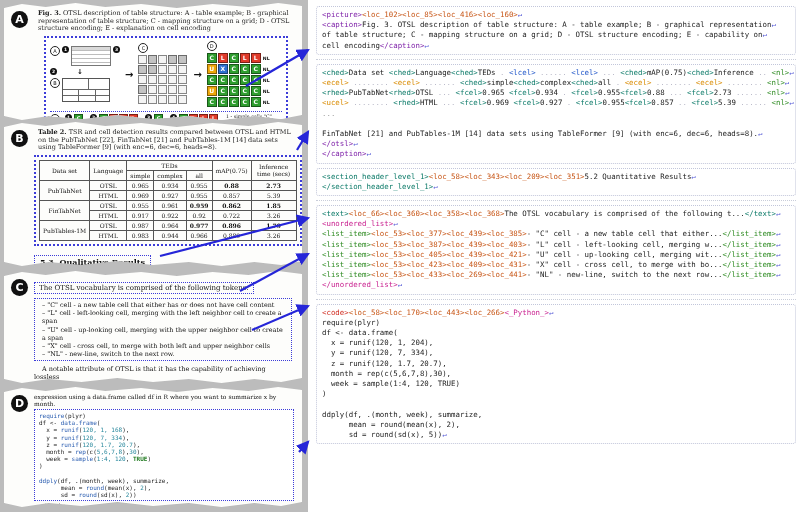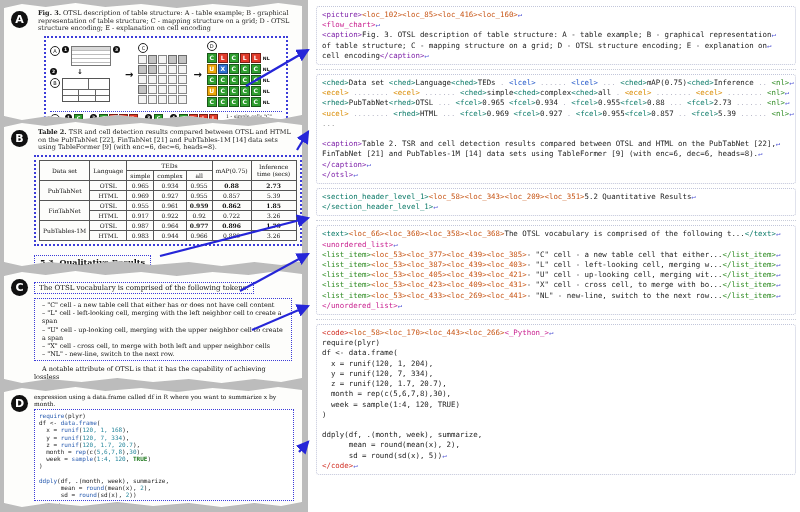--- a/index.html
+++ b/index.html
@@ -383,37 +383,35 @@
         <div class="lcl"><span style="color: rgb(34, 34, 34);">      mean = </span><span style="color: rgb(42, 93, 176);">round</span><span style="color: rgb(34, 34, 34);">(mean(x), </span><span style="color: rgb(39, 135, 156);">2</span><span style="color: rgb(34, 34, 34);">),</span></div>
         <div class="lcl"><span style="color: rgb(34, 34, 34);">      sd = </span><span style="color: rgb(42, 93, 176);">round</span><span style="color: rgb(34, 34, 34);">(sd(x), </span><span style="color: rgb(39, 135, 156);">2</span><span style="color: rgb(34, 34, 34);">))</span></div>
       </div>
     <div class="dpartial">, using the …</div>
   </div>
 </div>
 
 <div class="right">
   <div class="blk">
       <div class="cl"><span style="color: rgb(125, 31, 168);">&lt;picture&gt;</span><span style="color: rgb(199, 85, 21);">&lt;loc_102&gt;</span><span style="color: rgb(199, 85, 21);">&lt;loc_85&gt;</span><span style="color: rgb(199, 85, 21);">&lt;loc_416&gt;</span><span style="color: rgb(199, 85, 21);">&lt;loc_160&gt;</span><span style="color: rgb(90, 95, 216);">↵</span></div>
-      <div class="cl"><span style="color: rgb(201, 32, 143);">&lt;flow_chart&gt;</span><span style="color: rgb(90, 95, 216);">↵</span></div>
       <div class="cl"><span style="color: rgb(125, 31, 168);">&lt;caption&gt;</span><span style="color: rgb(28, 28, 28);">Fig. 3. OTSL description of table structure: A - table example; B - graphical representation</span><span style="color: rgb(90, 95, 216);">↵</span></div>
-      <div class="cl"><span style="color: rgb(28, 28, 28);">of table structure; C - mapping structure on a grid; D - OTSL structure encoding; E - explanation on</span><span style="color: rgb(90, 95, 216);">↵</span></div>
+      <div class="cl"><span style="color: rgb(28, 28, 28);">of table structure; C - mapping structure on a grid; D - OTSL structure encoding; E - capability on</span><span style="color: rgb(90, 95, 216);">↵</span></div>
       <div class="cl"><span style="color: rgb(28, 28, 28);">cell encoding</span><span style="color: rgb(125, 31, 168);">&lt;/caption&gt;</span><span style="color: rgb(90, 95, 216);">↵</span></div>
     </div>
   <div class="sep"></div>
   <div class="blk">
       <div class="cl"><span style="color: rgb(11, 122, 104);">&lt;ched&gt;</span><span style="color: rgb(28, 28, 28);">Data set </span><span style="color: rgb(11, 122, 104);">&lt;ched&gt;</span><span style="color: rgb(28, 28, 28);">Language</span><span style="color: rgb(11, 122, 104);">&lt;ched&gt;</span><span style="color: rgb(28, 28, 28);">TEDs </span><span style="color: rgb(181, 181, 197);">. </span><span style="color: rgb(29, 84, 200);">&lt;lcel&gt;</span><span style="color: rgb(181, 181, 197);"> ...... </span><span style="color: rgb(29, 84, 200);">&lt;lcel&gt;</span><span style="color: rgb(181, 181, 197);"> ... </span><span style="color: rgb(11, 122, 104);">&lt;ched&gt;</span><span style="color: rgb(28, 28, 28);">mAP(0.75)</span><span style="color: rgb(11, 122, 104);">&lt;ched&gt;</span><span style="color: rgb(28, 28, 28);">Inference </span><span style="color: rgb(181, 181, 197);">.. </span><span style="color: rgb(46, 139, 34);">&lt;nl&gt;</span><span style="color: rgb(90, 95, 216);">↵</span></div>
       <div class="cl"><span style="color: rgb(217, 139, 0);">&lt;ecel&gt;</span><span style="color: rgb(181, 181, 197);"> ........ </span><span style="color: rgb(217, 139, 0);">&lt;ecel&gt;</span><span style="color: rgb(181, 181, 197);"> ....... </span><span style="color: rgb(11, 122, 104);">&lt;ched&gt;</span><span style="color: rgb(28, 28, 28);">simple</span><span style="color: rgb(11, 122, 104);">&lt;ched&gt;</span><span style="color: rgb(28, 28, 28);">complex</span><span style="color: rgb(11, 122, 104);">&lt;ched&gt;</span><span style="color: rgb(28, 28, 28);">all </span><span style="color: rgb(181, 181, 197);">. </span><span style="color: rgb(217, 139, 0);">&lt;ecel&gt;</span><span style="color: rgb(181, 181, 197);"> ........ </span><span style="color: rgb(217, 139, 0);">&lt;ecel&gt;</span><span style="color: rgb(181, 181, 197);"> ........ </span><span style="color: rgb(46, 139, 34);">&lt;nl&gt;</span><span style="color: rgb(90, 95, 216);">↵</span></div>
       <div class="cl"><span style="color: rgb(11, 122, 104);">&lt;rhed&gt;</span><span style="color: rgb(28, 28, 28);">PubTabNet</span><span style="color: rgb(11, 122, 104);">&lt;rhed&gt;</span><span style="color: rgb(28, 28, 28);">OTSL </span><span style="color: rgb(181, 181, 197);">... </span><span style="color: rgb(11, 122, 104);">&lt;fcel&gt;</span><span style="color: rgb(28, 28, 28);">0.965 </span><span style="color: rgb(11, 122, 104);">&lt;fcel&gt;</span><span style="color: rgb(28, 28, 28);">0.934 </span><span style="color: rgb(181, 181, 197);">. </span><span style="color: rgb(11, 122, 104);">&lt;fcel&gt;</span><span style="color: rgb(28, 28, 28);">0.955</span><span style="color: rgb(11, 122, 104);">&lt;fcel&gt;</span><span style="color: rgb(28, 28, 28);">0.88 </span><span style="color: rgb(181, 181, 197);">... </span><span style="color: rgb(11, 122, 104);">&lt;fcel&gt;</span><span style="color: rgb(28, 28, 28);">2.73 </span><span style="color: rgb(181, 181, 197);">...... </span><span style="color: rgb(46, 139, 34);">&lt;nl&gt;</span><span style="color: rgb(90, 95, 216);">↵</span></div>
       <div class="cl"><span style="color: rgb(217, 139, 0);">&lt;ucel&gt;</span><span style="color: rgb(181, 181, 197);"> ........ </span><span style="color: rgb(11, 122, 104);">&lt;rhed&gt;</span><span style="color: rgb(28, 28, 28);">HTML </span><span style="color: rgb(181, 181, 197);">... </span><span style="color: rgb(11, 122, 104);">&lt;fcel&gt;</span><span style="color: rgb(28, 28, 28);">0.969 </span><span style="color: rgb(11, 122, 104);">&lt;fcel&gt;</span><span style="color: rgb(28, 28, 28);">0.927 </span><span style="color: rgb(181, 181, 197);">. </span><span style="color: rgb(11, 122, 104);">&lt;fcel&gt;</span><span style="color: rgb(28, 28, 28);">0.955</span><span style="color: rgb(11, 122, 104);">&lt;fcel&gt;</span><span style="color: rgb(28, 28, 28);">0.857 </span><span style="color: rgb(181, 181, 197);">.. </span><span style="color: rgb(11, 122, 104);">&lt;fcel&gt;</span><span style="color: rgb(28, 28, 28);">5.39 </span><span style="color: rgb(181, 181, 197);">...... </span><span style="color: rgb(46, 139, 34);">&lt;nl&gt;</span><span style="color: rgb(90, 95, 216);">↵</span></div>
       <div class="cl"><span style="color: rgb(154, 154, 154);">...</span></div>
       <div class="cl">&nbsp;</div>
-      <div class="cl"><span style="color: rgb(125, 31, 168);">&lt;caption&gt;</span><span style="color: rgb(28, 28, 28);">Table 2. TSR and cell detection results compared between OTSL and HTML on the PubTabNet [22],</span><span style="color: rgb(90, 95, 216);">↵</span></div>
       <div class="cl"><span style="color: rgb(28, 28, 28);">FinTabNet [21] and PubTables-1M [14] data sets using TableFormer [9] (with enc=6, dec=6, heads=8).</span><span style="color: rgb(90, 95, 216);">↵</span></div>
+      <div class="cl"><span style="color: rgb(125, 31, 168);">&lt;/otsl&gt;</span><span style="color: rgb(90, 95, 216);">↵</span></div>
       <div class="cl"><span style="color: rgb(125, 31, 168);">&lt;/caption&gt;</span><span style="color: rgb(90, 95, 216);">↵</span></div>
-      <div class="cl"><span style="color: rgb(125, 31, 168);">&lt;/otsl&gt;</span><span style="color: rgb(90, 95, 216);">↵</span></div>
     </div>
   <div class="gap"></div>
   <div class="blk">
       <div class="cl"><span style="color: rgb(11, 122, 104);">&lt;section_header_level_1&gt;</span><span style="color: rgb(199, 85, 21);">&lt;loc_58&gt;</span><span style="color: rgb(199, 85, 21);">&lt;loc_343&gt;</span><span style="color: rgb(199, 85, 21);">&lt;loc_209&gt;</span><span style="color: rgb(199, 85, 21);">&lt;loc_351&gt;</span><span style="color: rgb(28, 28, 28);">5.2 Quantitative Results</span><span style="color: rgb(90, 95, 216);">↵</span></div>
       <div class="cl"><span style="color: rgb(11, 122, 104);">&lt;/section_header_level_1&gt;</span><span style="color: rgb(90, 95, 216);">↵</span></div>
     </div>
   <div class="sep"></div>
   <div class="blk">
       <div class="cl"><span style="color: rgb(11, 122, 104);">&lt;text&gt;</span><span style="color: rgb(199, 85, 21);">&lt;loc_66&gt;</span><span style="color: rgb(199, 85, 21);">&lt;loc_360&gt;</span><span style="color: rgb(199, 85, 21);">&lt;loc_358&gt;</span><span style="color: rgb(199, 85, 21);">&lt;loc_368&gt;</span><span style="color: rgb(28, 28, 28);">The OTSL vocabulary is comprised of the following t...</span><span style="color: rgb(11, 122, 104);">&lt;/text&gt;</span><span style="color: rgb(90, 95, 216);">↵</span></div>
       <div class="cl"><span style="color: rgb(201, 32, 143);">&lt;unordered_list&gt;</span><span style="color: rgb(90, 95, 216);">↵</span></div>
@@ -432,21 +430,20 @@
       <div class="cl"><span style="color: rgb(28, 28, 28);">  x = runif(120, 1, 204),</span></div>
       <div class="cl"><span style="color: rgb(28, 28, 28);">  y = runif(120, 7, 334),</span></div>
       <div class="cl"><span style="color: rgb(28, 28, 28);">  z = runif(120, 1.7, 20.7),</span></div>
       <div class="cl"><span style="color: rgb(28, 28, 28);">  month = rep(c(5,6,7,8),30),</span></div>
       <div class="cl"><span style="color: rgb(28, 28, 28);">  week = sample(1:4, 120, TRUE)</span></div>
       <div class="cl"><span style="color: rgb(28, 28, 28);">)</span></div>
       <div class="cl">&nbsp;</div>
       <div class="cl"><span style="color: rgb(28, 28, 28);">ddply(df, .(month, week), summarize,</span></div>
       <div class="cl"><span style="color: rgb(28, 28, 28);">      mean = round(mean(x), 2),</span></div>
       <div class="cl"><span style="color: rgb(28, 28, 28);">      sd = round(sd(x), 5))</span><span style="color: rgb(90, 95, 216);">↵</span></div>
-      <div class="cl"><span style="color: rgb(208, 44, 32);">&lt;/code&gt;</span><span style="color: rgb(90, 95, 216);">↵</span></div>
     </div>
 </div>
 
 <svg class="arrows" viewBox="0 0 800 512">
   <defs>
     <marker id="ah" markerWidth="7" markerHeight="7" refX="5" refY="3" orient="auto">
       <path d="M0,0 L6,3 L0,6 z" fill="#2525d8"></path>
     </marker>
   </defs>
   <g stroke="#2525d8" stroke-width="2.2" marker-end="url(#ah)">

